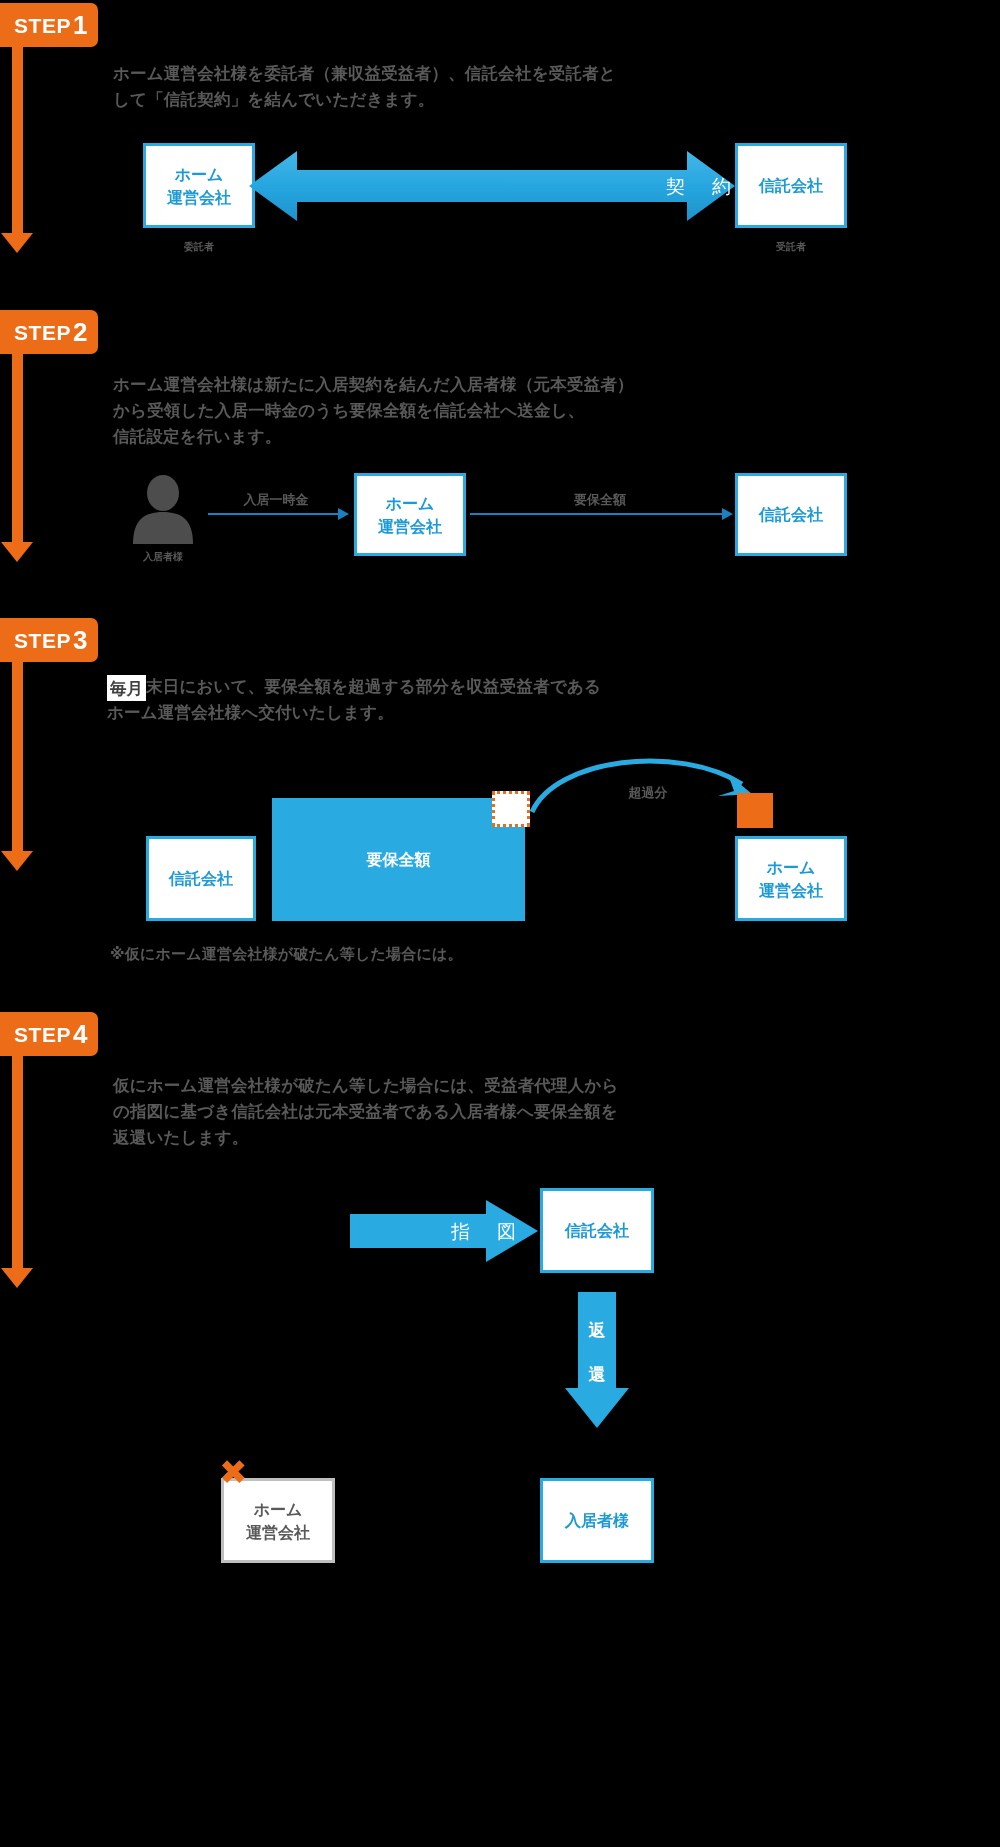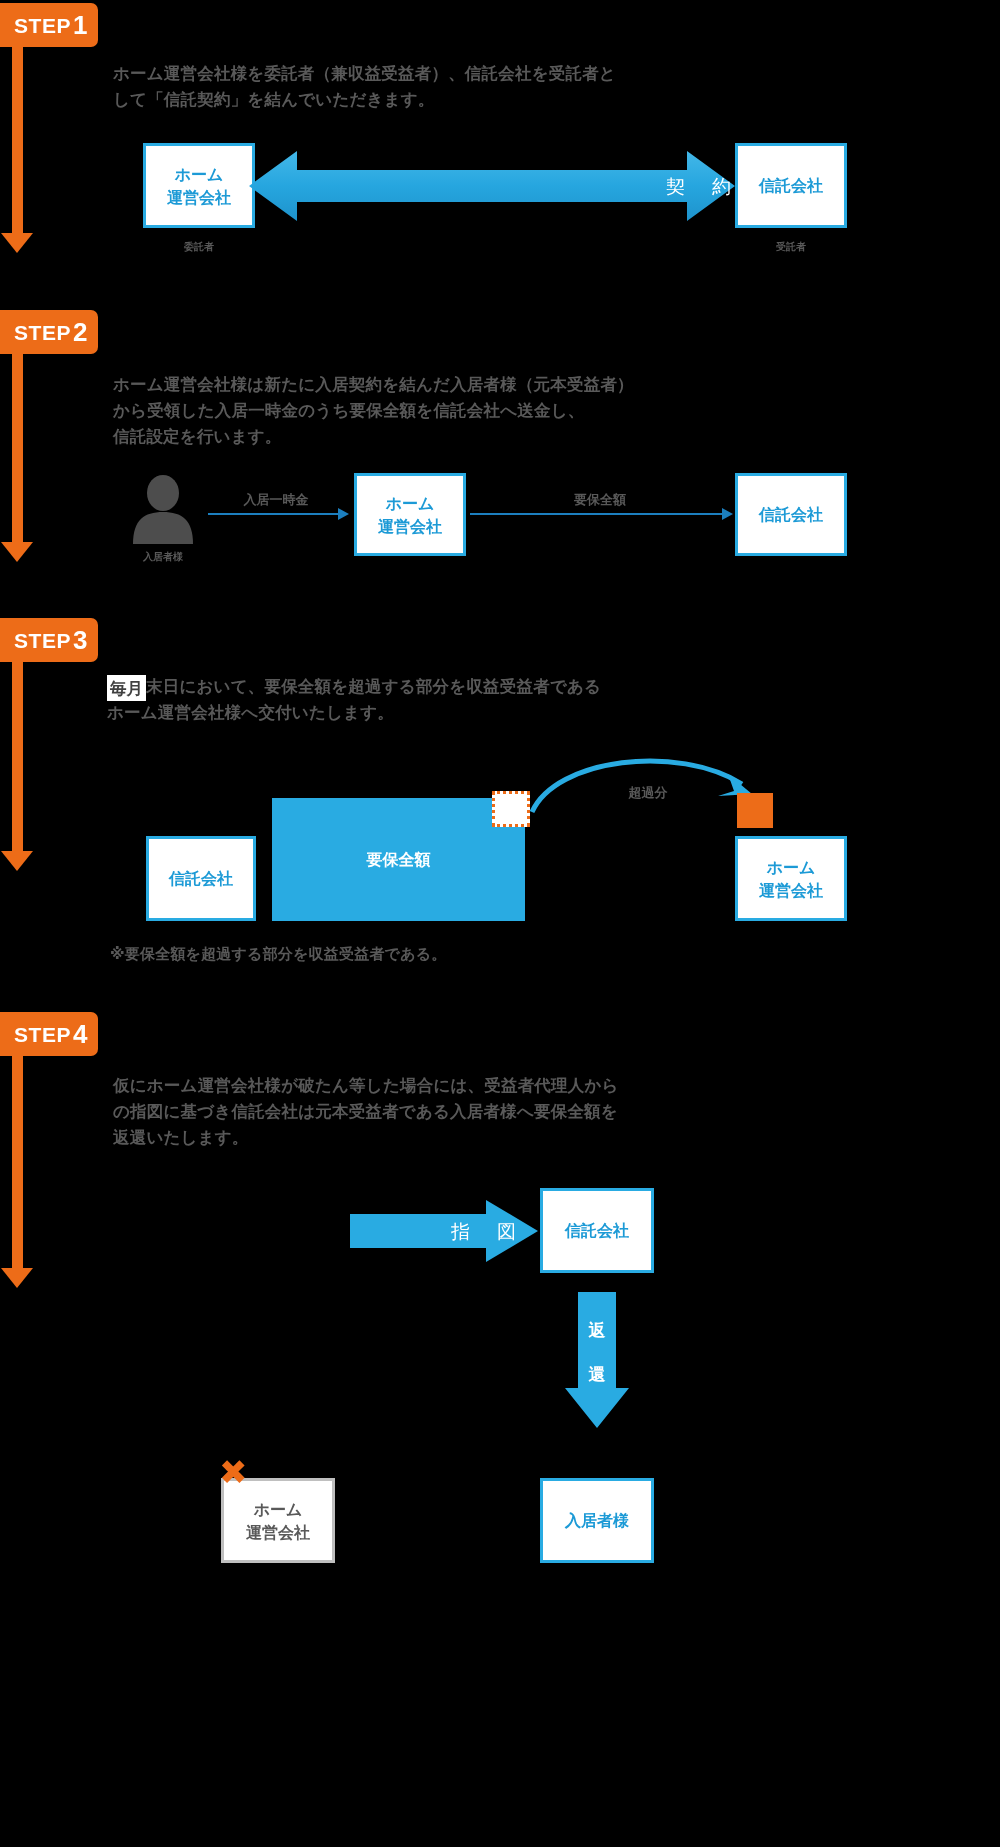--- a/index.html
+++ b/index.html
@@ -235,21 +235,21 @@
     <path d="M4 68 C28 14 150 0 214 40" stroke="#29ABE2" stroke-width="5" fill="none"></path>
     <polygon points="224,50 200,30 206,47 190,52" fill="#29ABE2"></polygon>
   </svg>
   <div class="arrow-label" style="left:578px; top:772px; width:140px;margin-top:12px;">超過分</div>
 
   <div class="orange-chip" style="left:737px; top:793px; width:36px; height:35px;"></div>
 
   <div class="box" style="left:735px; top:836px; width:112px; height:85px;">ホーム
 運営会社</div>
 
-  <div class="note" style="left:110px; top:945px; width:640px;">※要保全額を超過する部分を収益受益者である。</div>
+  <div class="note" style="left:110px; top:945px; width:640px;">※仮にホーム運営会社様が破たん等した場合には。</div>
 
   <div class="step-badge" style="left:0px; top:1012px; width:98px;">
     <span class="word">STEP</span>
       <span class="num">4</span>
   </div>
   <div class="step-stem" style="left:12px; top:1056px; height:212px;"></div>
   <div class="step-head" style="left:1px; top:1268px;"></div>
 
   <div class="para" style="left:113px; top:1072px; width:660px;">仮にホーム運営会社様が破たん等した場合には、受益者代理人から
 の指図に基づき信託会社は元本受益者である入居者様へ要保全額を

